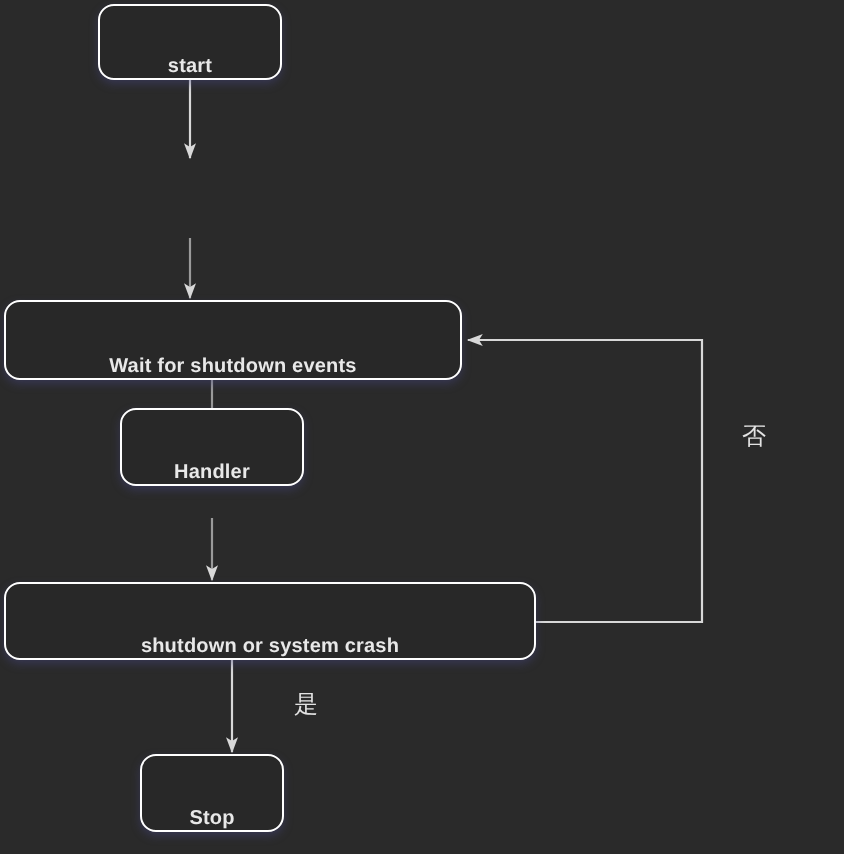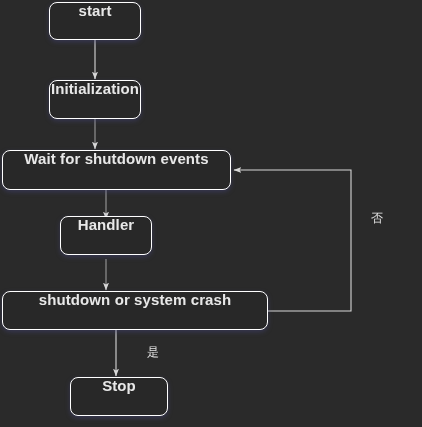--- a/index.html
+++ b/index.html
@@ -23,44 +23,44 @@
 
   
   .node {
     position: absolute;
     box-sizing: border-box;
     border: 1px solid #ffffff;
     border-radius: 8px;
     background: #282828;
     color: #e8e8e8;
     display: flex;
-    align-items: flex-start;
+    align-items: flex-end;
     justify-content: center;
-    font-size: 15px;
+    font-size: 10px;
     font-weight: bold;
     letter-spacing: 0.1px;
     text-align: center;
     box-shadow: 0 2px 5px rgba(70, 70, 130, 0.45);
     user-select: none;
   }
 
   .node-label {
     display: block;
     line-height: 1;
     padding: 0 6px;
     white-space: nowrap;
   }
 
   
   #node-start        { left: 49px;  top: 2px;   width: 92px;  height: 38px; }
   #node-init         { left: 49px;  top: 80px;  width: 92px;  height: 39px; }
   #node-wait         { left: 2px;   top: 150px; width: 229px; height: 40px; }
-  #node-handler      { left: 60px;  top: 216px; width: 92px;  height: 39px; }
+  #node-handler      { left: 60px;  top: 204px; width: 92px;  height: 39px; }
   #node-shutdown     { left: 2px;   top: 291px; width: 266px; height: 39px; }
-  #node-stop         { left: 70px;  top: 377px; width: 98px;  height: 39px; }
+  #node-stop         { left: 70px;  top: 377px; width: 72px;  height: 39px; }
 
   
   #connectors {
     position: absolute;
     left: 0;
     top: 0;
     width: 422px;
     height: 427px;
     pointer-events: none;
   }
@@ -98,23 +98,20 @@
 
     <path d="M116,330 L116,376" stroke="#d8d8d8" stroke-width="1.1" fill="none" marker-end="url(#arrowhead)"></path>
 
     <path d="M231,311 L351,311 L351,170 L234,170" stroke="#d8d8d8" stroke-width="1.1" fill="none" marker-end="url(#arrowhead)"></path>
   </svg>
 
   <div class="node" id="node-start">
     <span class="node-label">start</span>
   </div>
 
-  <div class="node" id="node-init">
-    <span class="node-label">Initialization</span>
-  </div>
 
   <div class="node" id="node-wait">
     <span class="node-label">Wait for shutdown events</span>
   </div>
 
   <div class="node" id="node-handler">
     <span class="node-label">Handler</span>
   </div>
 
   <div class="node" id="node-shutdown">

